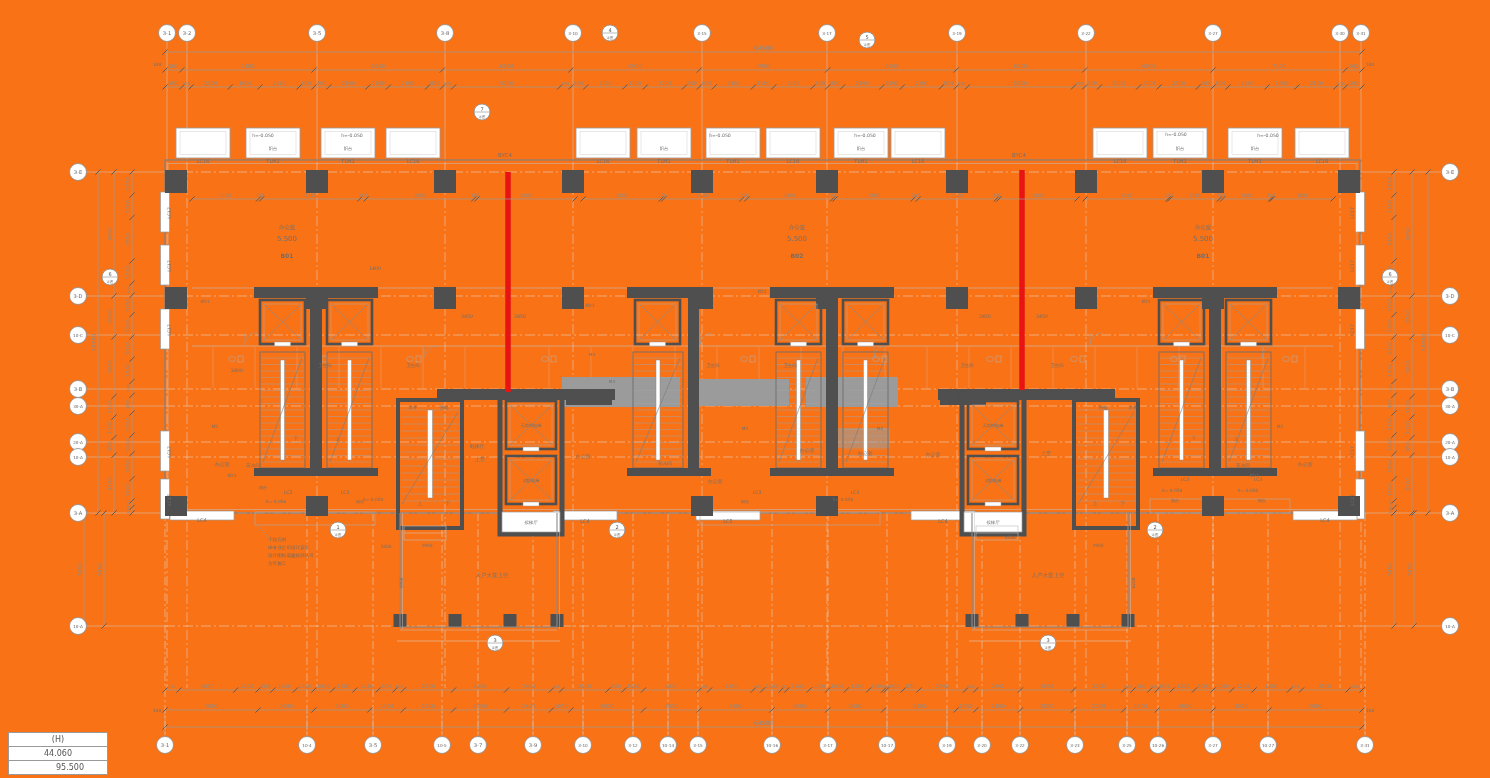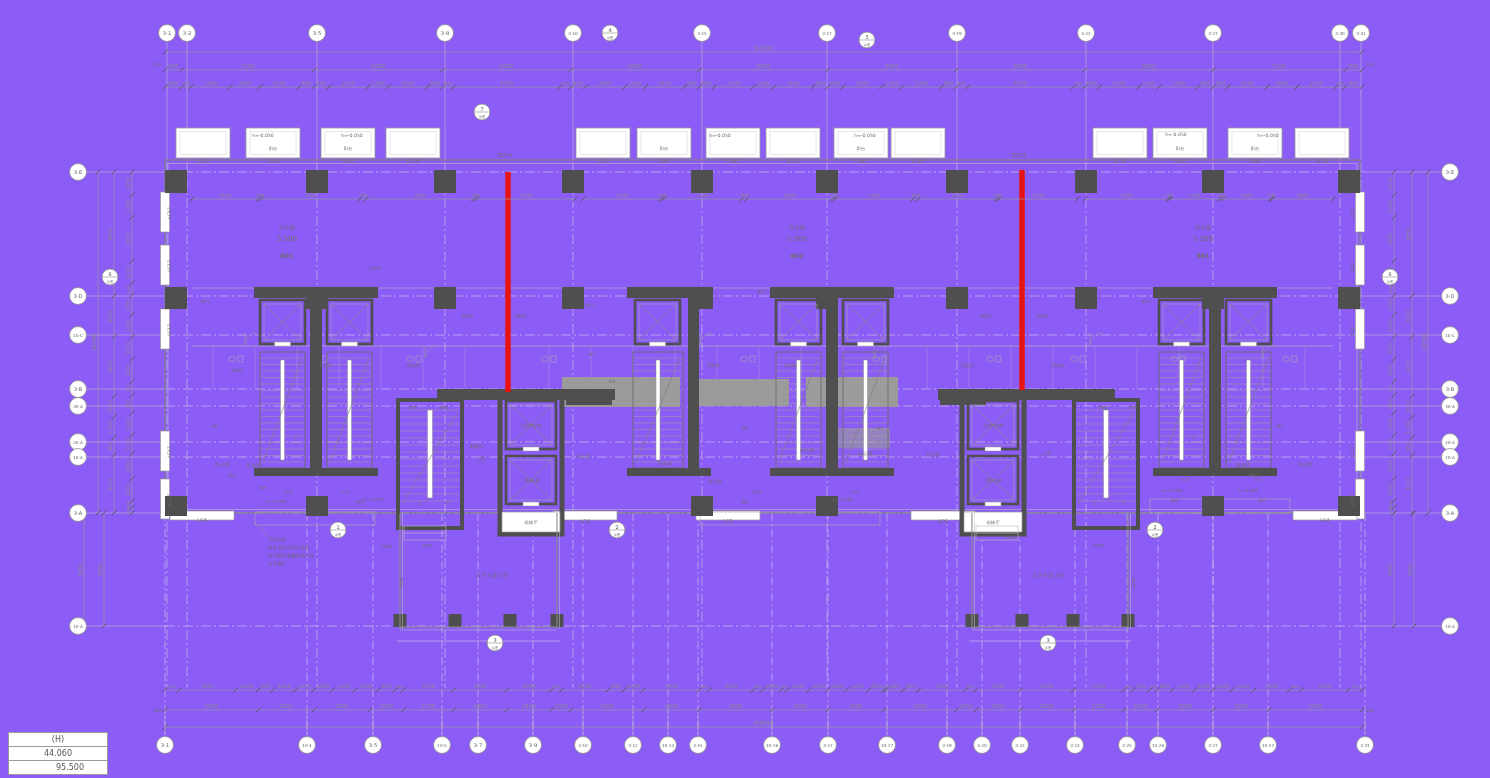--- a/index.html
+++ b/index.html
@@ -1,16 +1,16 @@
 <!DOCTYPE html>
 <html><head>
 <meta charset="utf-8">
 <style>
   html,body{margin:0;padding:0;background:#fff;}
-  #sheet{position:relative;width:1490px;height:778px;background:#8b5cf6;overflow:hidden;
+  #sheet{position:relative;width:1490px;height:778px;background:#f97316;overflow:hidden;
          font-family:"DejaVu Sans",sans-serif;}
   #plan{position:absolute;left:0;top:0;}
   .htable{position:absolute;left:8px;top:732px;width:100px;font-size:8px;color:#555;
           font-family:"DejaVu Sans",sans-serif;}
   .hrow{border:0.5px solid #9a9a9a;border-bottom:none;text-align:center;height:13px;line-height:13px;background:#fff;}
   .hrow:last-child{border-bottom:0.5px solid #9a9a9a;padding-left:24px;}
 </style>
 </head>
 <body>
 

